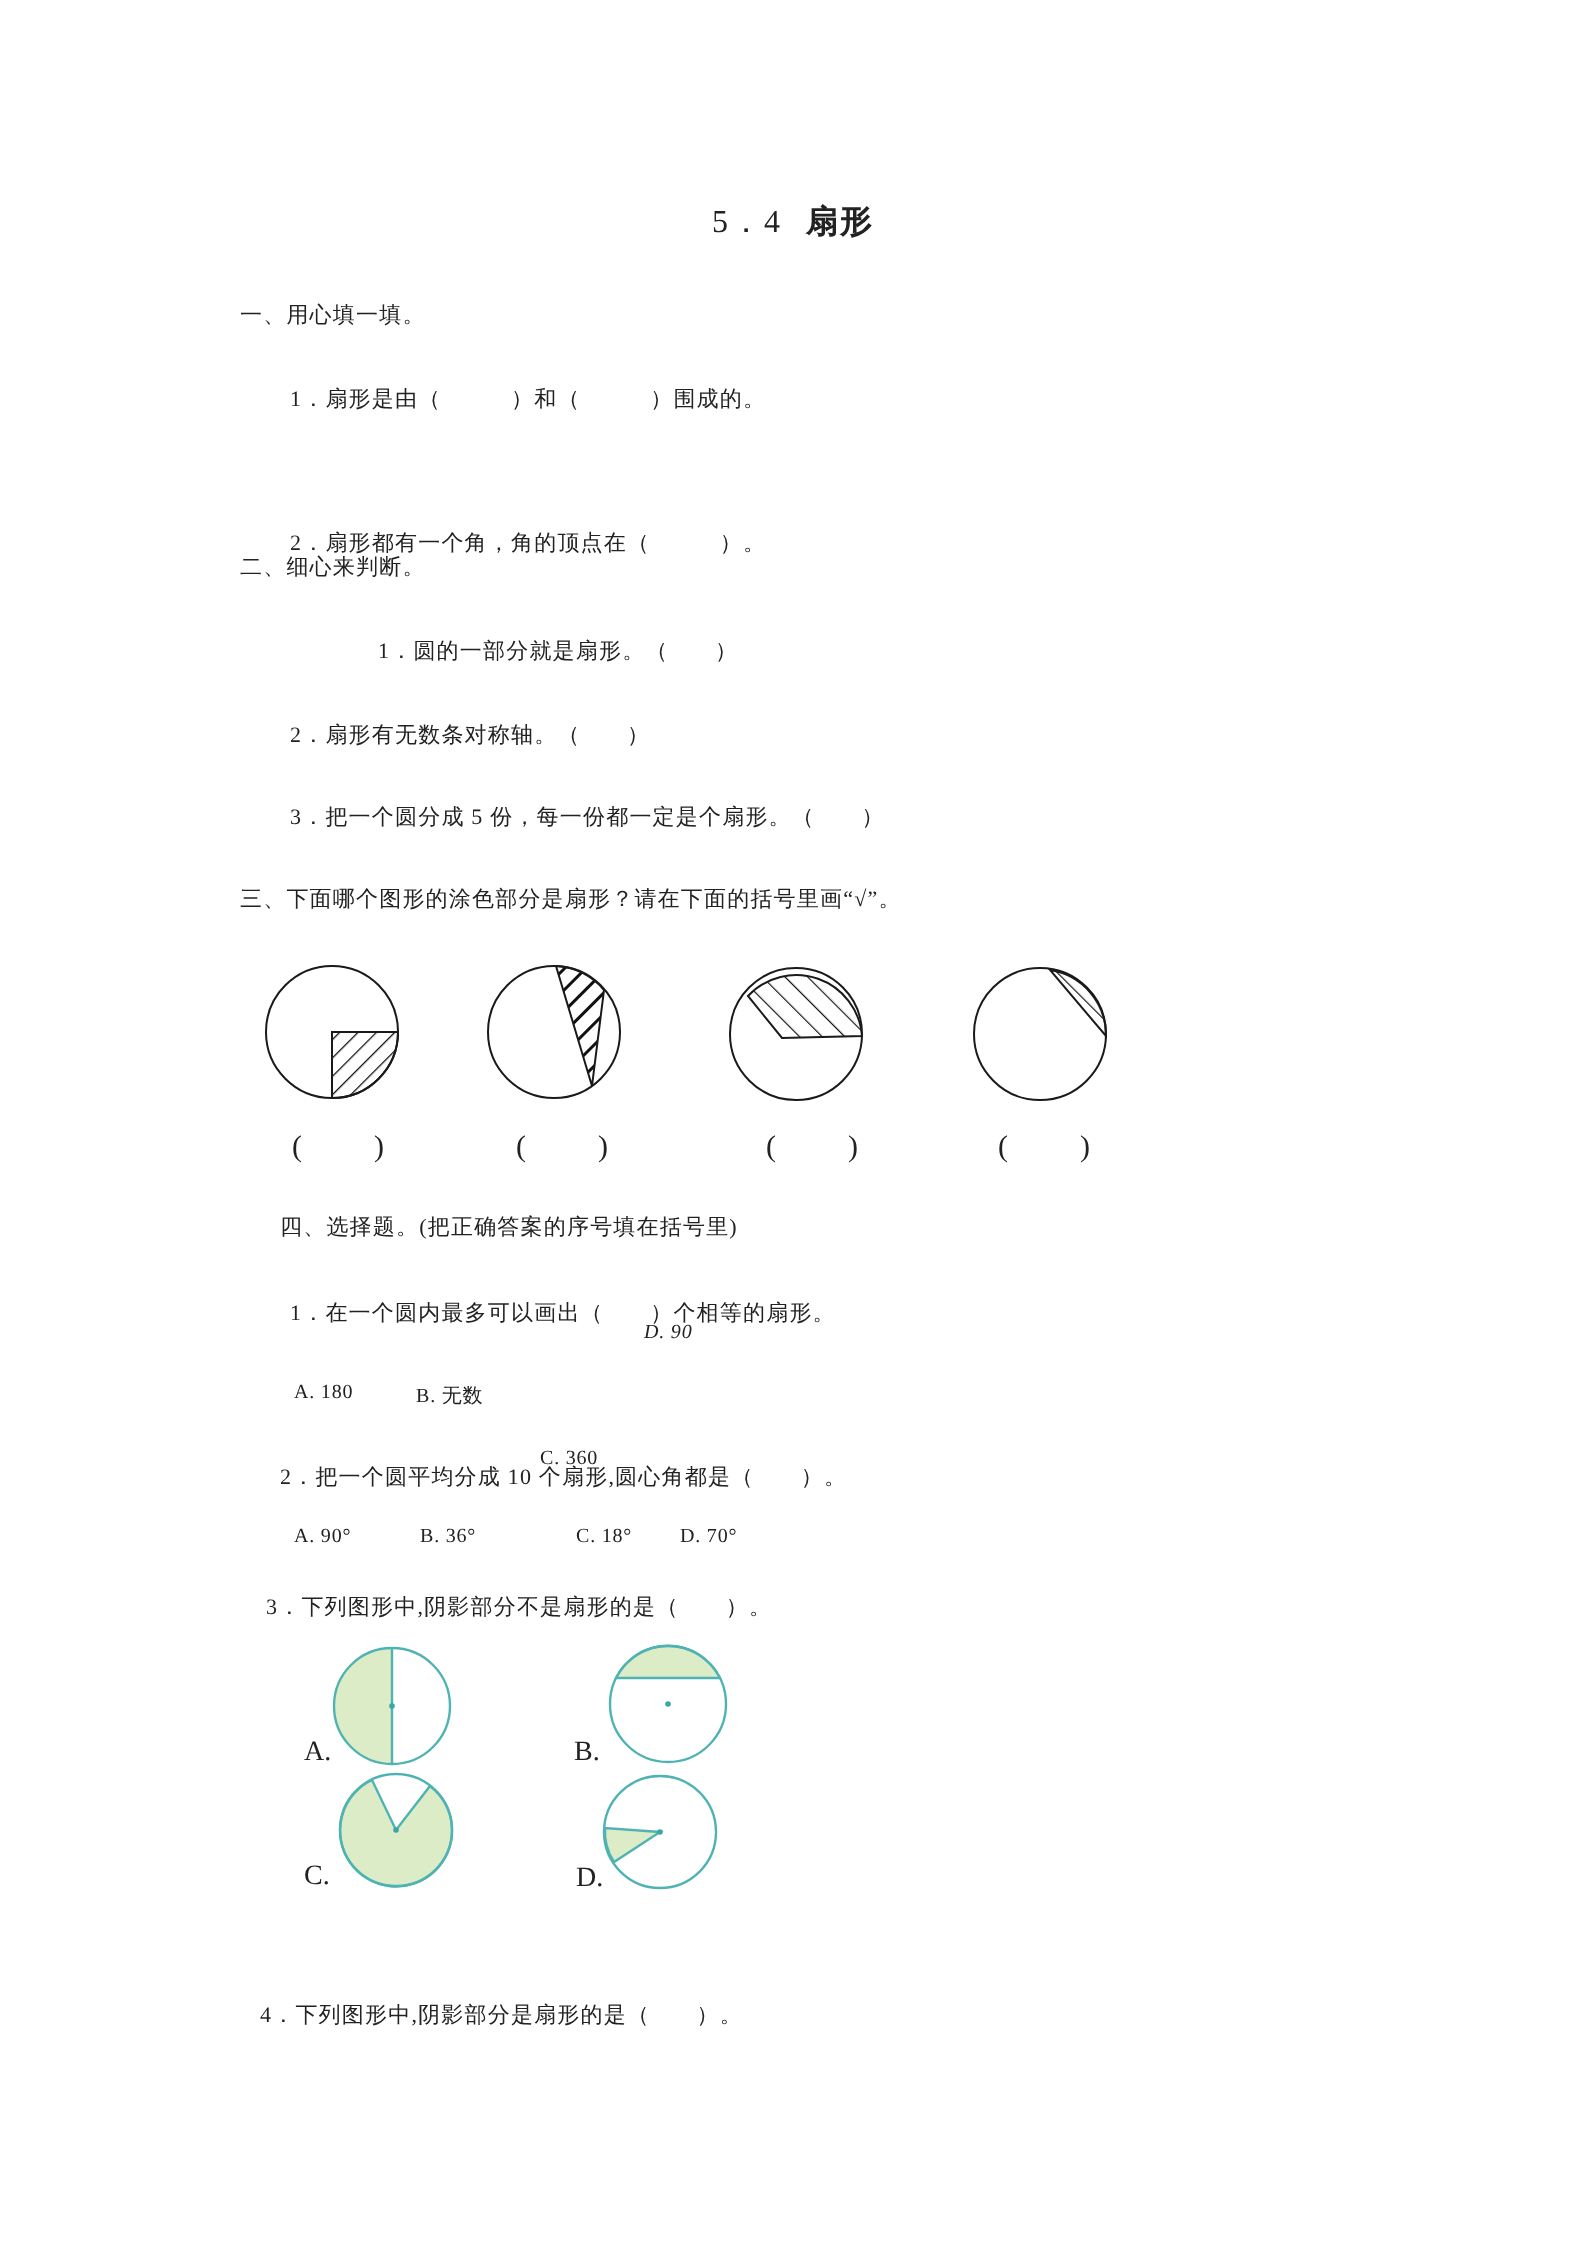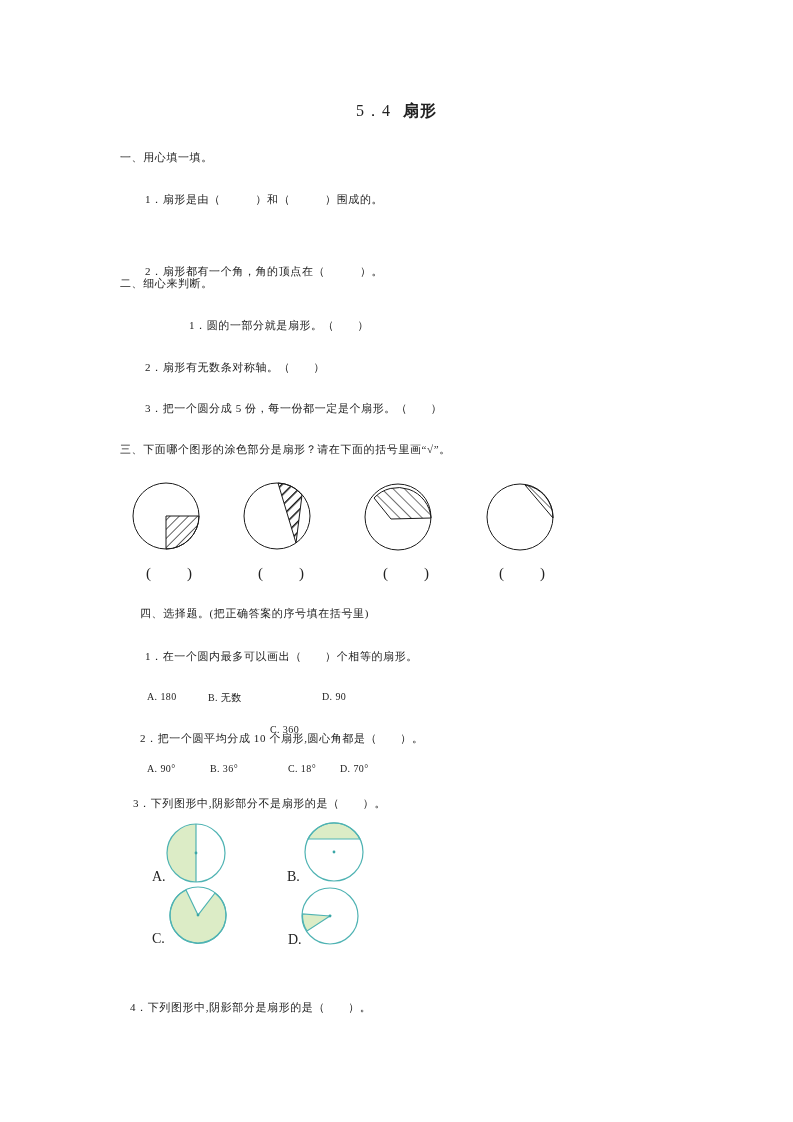--- a/index.html
+++ b/index.html
@@ -81,21 +81,21 @@
   <div class="blank" style="left:247px; top:564px;">(　　)</div>
   <div class="blank" style="left:372px; top:564px;">(　　)</div>
   <div class="blank" style="left:488px; top:564px;">(　　)</div>
 
   <div class="line" style="left:120px; top:606px;margin-left:20px;">四、选择题。(把正确答案的序号填在括号里)</div>
 
   <div class="line" style="left:145px; top:649px;">1．在一个圆内最多可以画出（　　）个相等的扇形。</div>
   <span class="opt" style="left:147px; top:691px;">A. 180</span>
   <span class="opt" style="left:208px; top:691px;">B. 无数</span>
   <span class="opt" style="left:270px; top:691px;margin-top:33px;">C. 360</span>
-  <span class="opt" style="left:322px; top:691px;">D. 90</span>
+  <span class="opt" style="left:322px; top:661px;font-style:italic;">D. 90</span>
 
   <div class="line" style="left:140px; top:731px;">2．把一个圆平均分成 10 个扇形,圆心角都是（　　）。</div>
   <span class="opt" style="left:147px; top:763px;">A. 90°</span>
   <span class="opt" style="left:210px; top:763px;">B. 36°</span>
   <span class="opt" style="left:288px; top:763px;">C. 18°</span>
   <span class="opt" style="left:340px; top:763px;">D. 70°</span>
 
   <div class="line" style="left:133px; top:796px;">3．下列图形中,阴影部分不是扇形的是（　　）。</div>
 
   <svg class="fig" style="left:164px; top:821px;" width="64" height="64" viewBox="0 0 64 64">

